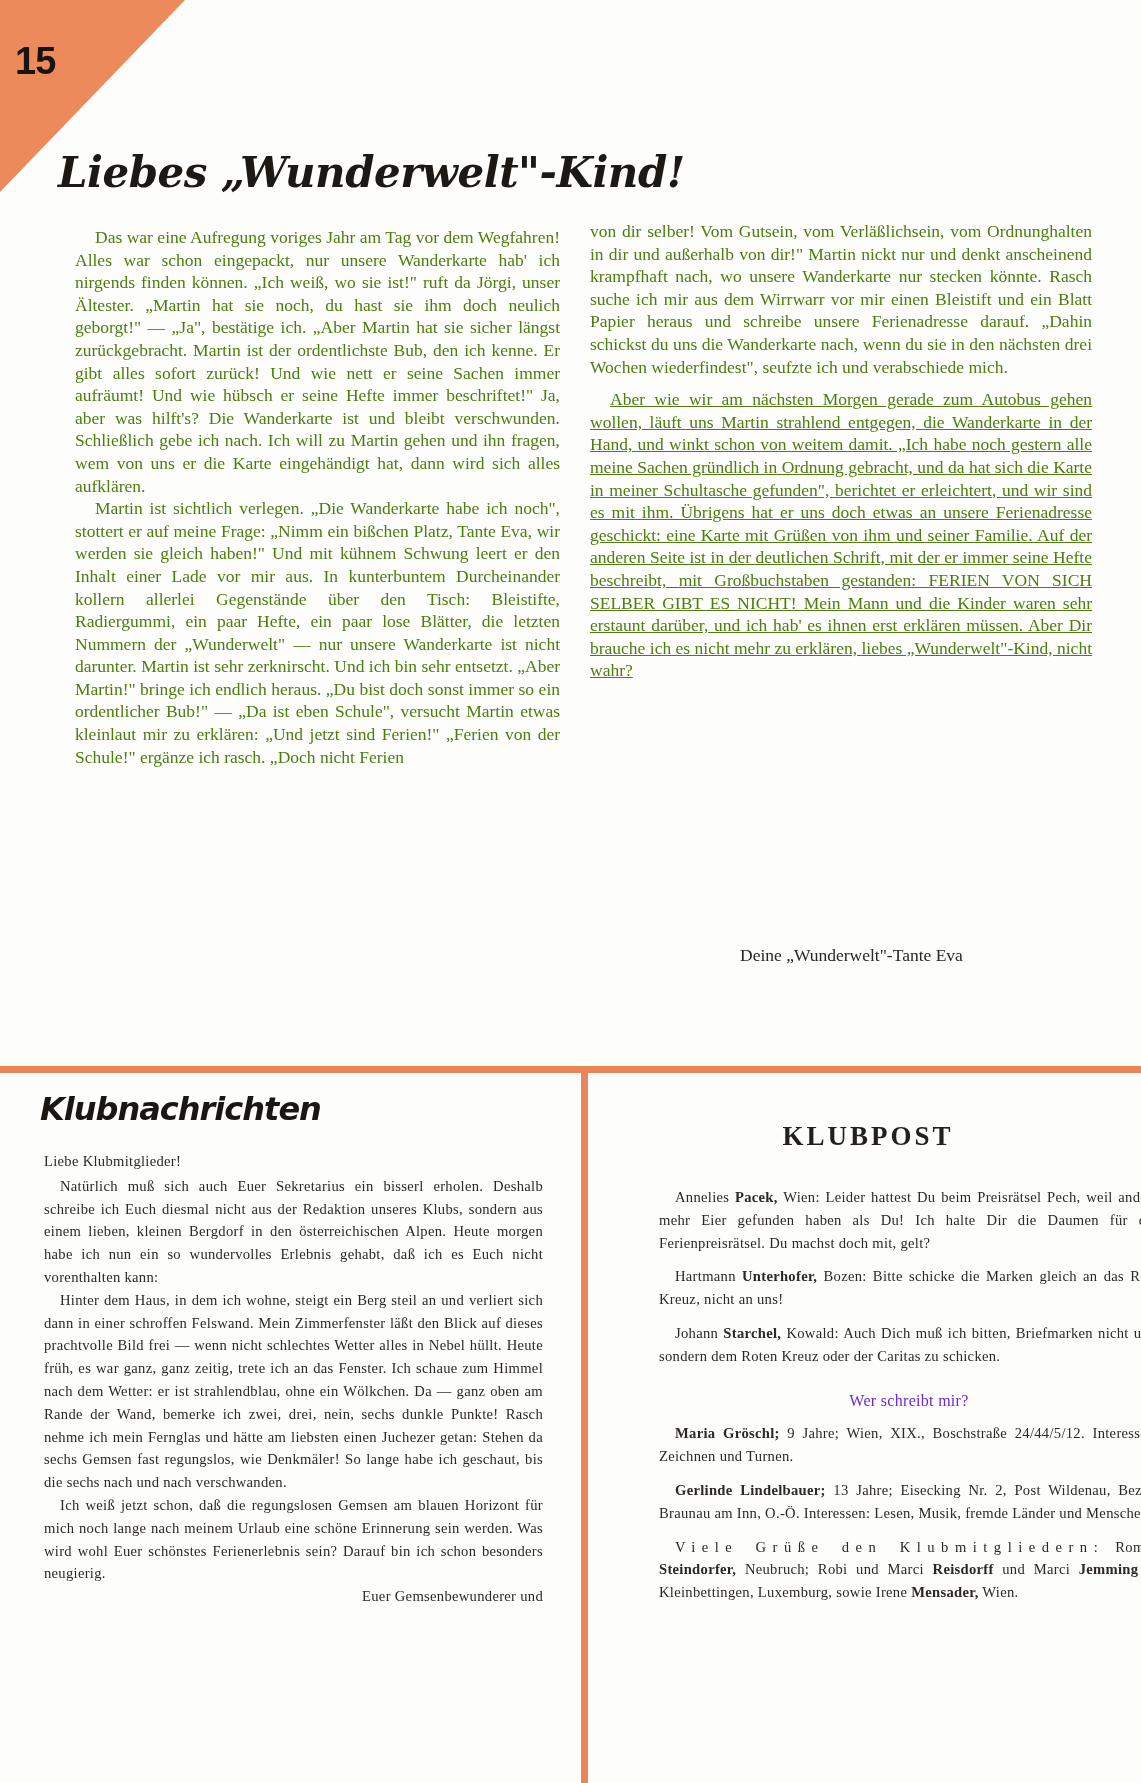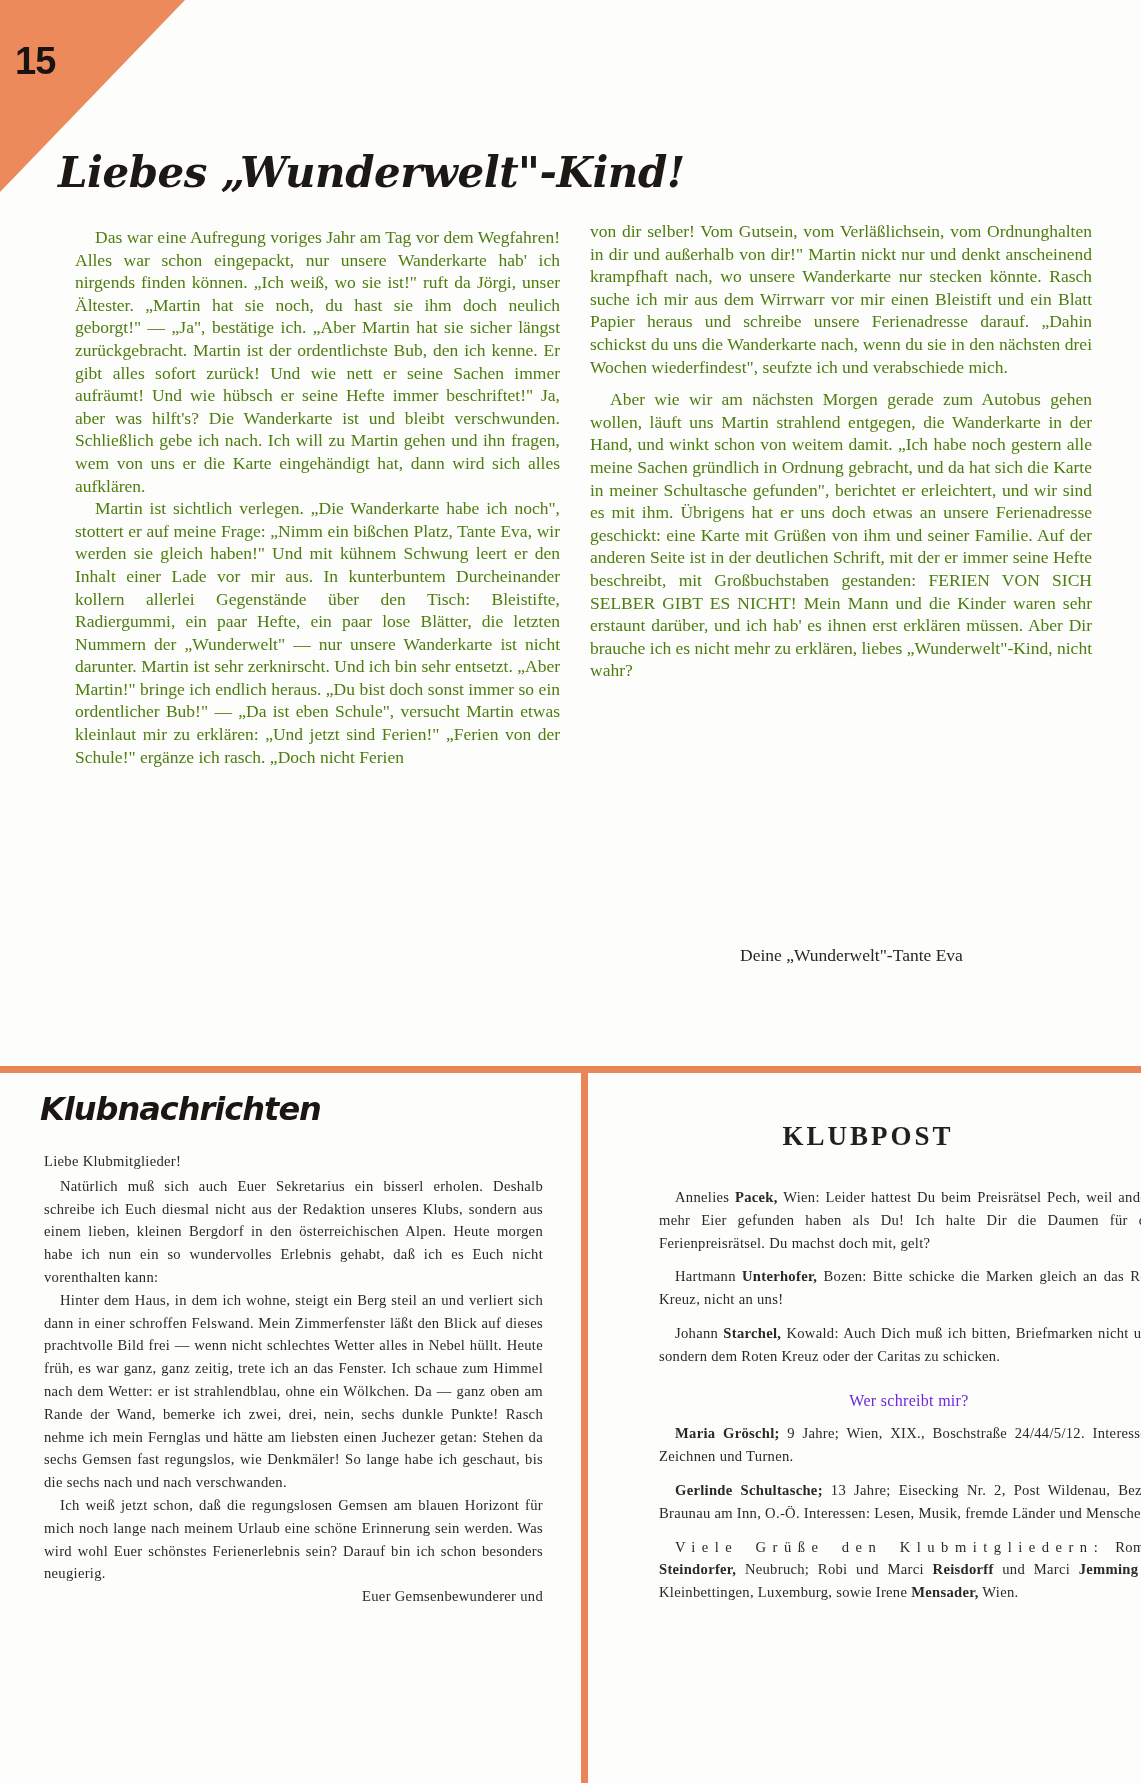--- a/index.html
+++ b/index.html
@@ -21,21 +21,21 @@
     font-style: italic; font-weight: bold; font-size: 42px; color: #1c1814; letter-spacing: -0.5px;
   }
   .col {
     position: absolute; font-size: 17.5px; line-height: 22.6px; text-align: justify;
     font-family: "Liberation Serif", serif; color: #4d7c0f;
   }
   .col p { margin: 0; text-indent: 20px; }
   .col p.noindent { text-indent: 0; }
   #col-left { left: 75px; top: 226px; width: 485px; }
   #col-right { left: 590px; top: 220px; width: 502px; }
-  #col-right .gap { margin-top: 10px; }
+  #col-right .gap { margin-top: 10px; text-decoration: underline; }
   .signature { position: absolute; left: 740px; top: 945px; font-size: 17.5px; font-family: "Liberation Serif", serif; }
 
   .hline { position: absolute; left: 0; top: 1066px; width: 1141px; height: 7px; background: #e98558; }
   .vline { position: absolute; left: 581px; top: 1066px; width: 7px; height: 717px; background: #e98558; }
 
   .klub-title {
     position: absolute; left: 40px; top: 1090px; font-family: "DejaVu Sans", sans-serif;
     font-style: italic; font-weight: bold; font-size: 32px; color: #1a1612; letter-spacing: -1px;
   }
   .small-col {
@@ -113,21 +113,21 @@
     <span>Kowald: Auch Dich muß ich bitten, Briefmarken nicht uns, sondern dem Roten Kreuz oder der Caritas zu schicken.</span>
   </p>
 
   <div class="sub-title">Wer schreibt mir?</div>
 
   <p>
     <b>Maria Gröschl;</b>
     <span>9 Jahre; Wien, XIX., Boschstraße 24/44/5/12. Interessen: Zeichnen und Turnen.</span>
   </p>
   <p>
-    <b>Gerlinde Schultasche;</b>
+    <b>Gerlinde Lindelbauer;</b>
     <span>13 Jahre; Eisecking Nr. 2, Post Wildenau, Bezirk Braunau am Inn, O.-Ö. Interessen: Lesen, Musik, fremde Länder und Menschen.</span>
   </p>
 
   <p>
     <span class="spaced">Viele Grüße den Klubmitgliedern:</span>
     <span>Roman</span>
     <b>Steindorfer,</b>
     <span>Neubruch; Robi und Marci</span>
     <b>Reisdorff</b>
     <span>und Marci</span>

